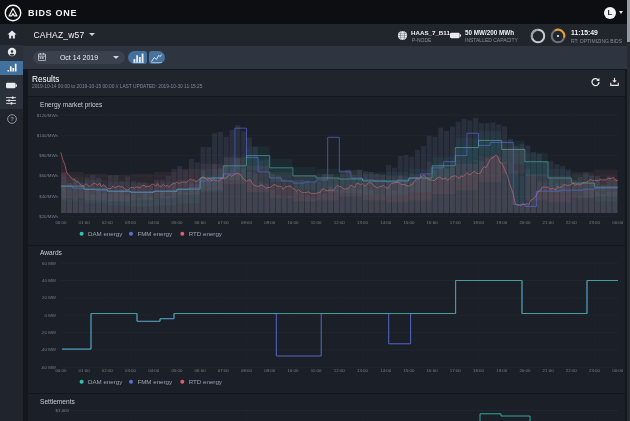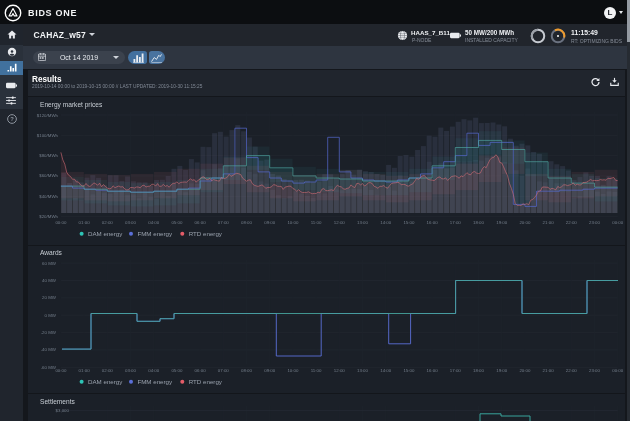--- a/index.html
+++ b/index.html
@@ -57,21 +57,21 @@
     </svg>
   </div>
 <div class="abs" style="left:6.5px;top:114px">
     <svg width="10" height="10" viewBox="0 0 24 24">
       <circle cx="12" cy="12" r="10.5" fill="none" stroke="#8e959f" stroke-width="2.4"></circle>
       <text x="12" y="17" text-anchor="middle" font-size="14" font-family="Liberation Sans" fill="#8e959f" font-weight="bold">?</text>
     </svg>
   </div>
 
 <div class="abs" style="left:23px;top:24px;width:607px;height:22px;background:#21252c"></div>
-<div class="abs" style="left:33.5px;top:29.5px;color:#f2f4f6;font-size:8.5px;font-weight:bold;letter-spacing:0.2px">CAHAZ_w57</div>
+<div class="abs" style="left:33.5px;top:29.5px;color:#f2f4f6;font-size:8.5px;font-weight:normal;letter-spacing:0.2px">CAHAZ_w57</div>
 <div class="abs" style="left:88.5px;top:33px;width:0;height:0;border-left:3px solid transparent;border-right:3px solid transparent;border-top:3.6px solid #cfd3d9"></div>
 <div class="abs" style="left:397px;top:30px">
     <svg width="11" height="11" viewBox="0 0 24 24">
       <circle cx="12" cy="12" r="10" fill="#ecEef1"></circle>
       <g stroke="#3a4049" stroke-width="0.9" fill="none">
         <ellipse cx="12" cy="12" rx="4.5" ry="10"></ellipse>
         <line x1="2" y1="12" x2="22" y2="12"></line>
         <path d="M4 6.5 C9 9 15 9 20 6.5 M4 17.5 C9 15 15 15 20 17.5"></path>
       </g>
     </svg>
@@ -125,21 +125,21 @@
       <path d="M1 19 L7 10 L12 14 L17 5 L20 8 L23 3" fill="none" stroke="#e9edf2" stroke-width="2"></path>
       <path d="M1 21.5 L24 21.5" stroke="#e9edf2" stroke-width="1.5"></path>
     </svg>
   </div>
 
 <div class="abs" style="left:28px;top:70px;width:597px;height:351px;background:#1b2028"></div>
 <div class="abs" style="left:28px;top:70px;width:597px;height:26px;background:#20252d"></div>
 <div class="abs" style="left:28px;top:95.5px;width:597px;height:1px;background:#13161b"></div>
 <div class="abs" style="left:28px;top:244.5px;width:597px;height:1px;background:#13161b"></div>
 <div class="abs" style="left:28px;top:392.5px;width:597px;height:1px;background:#13161b"></div>
-<div class="abs" style="left:32px;top:74.5px;color:#fff;font-size:8.2px;font-weight:bold">Results</div>
+<div class="abs" style="left:32px;top:74.5px;color:#fff;font-size:8.2px;font-weight:normal">Results</div>
 <div class="abs" style="left:32px;top:84px;color:#828a96;font-size:4.8px">2019-10-14 00:00 to 2019-10-15 00:00 // LAST UPDATED: 2019-10-30 11:15:25</div>
 <div class="abs" style="left:591px;top:77px">
     <svg width="9" height="10" viewBox="0 0 24 24">
       <path d="M20.3 8 A9.3 9.3 0 1 0 21.3 12" fill="none" stroke="#e6e9ed" stroke-width="3.4"></path>
       <path d="M22.5 1.5 L22.5 9.5 L14 9.5 Z" fill="#e6e9ed"></path>
     </svg>
   </div>
 <div class="abs" style="left:610px;top:77px">
     <svg width="9" height="10" viewBox="0 0 24 24">
       <path d="M2 14 L2 21 L22 21 L22 14" fill="none" stroke="#e6e9ed" stroke-width="3"></path>

